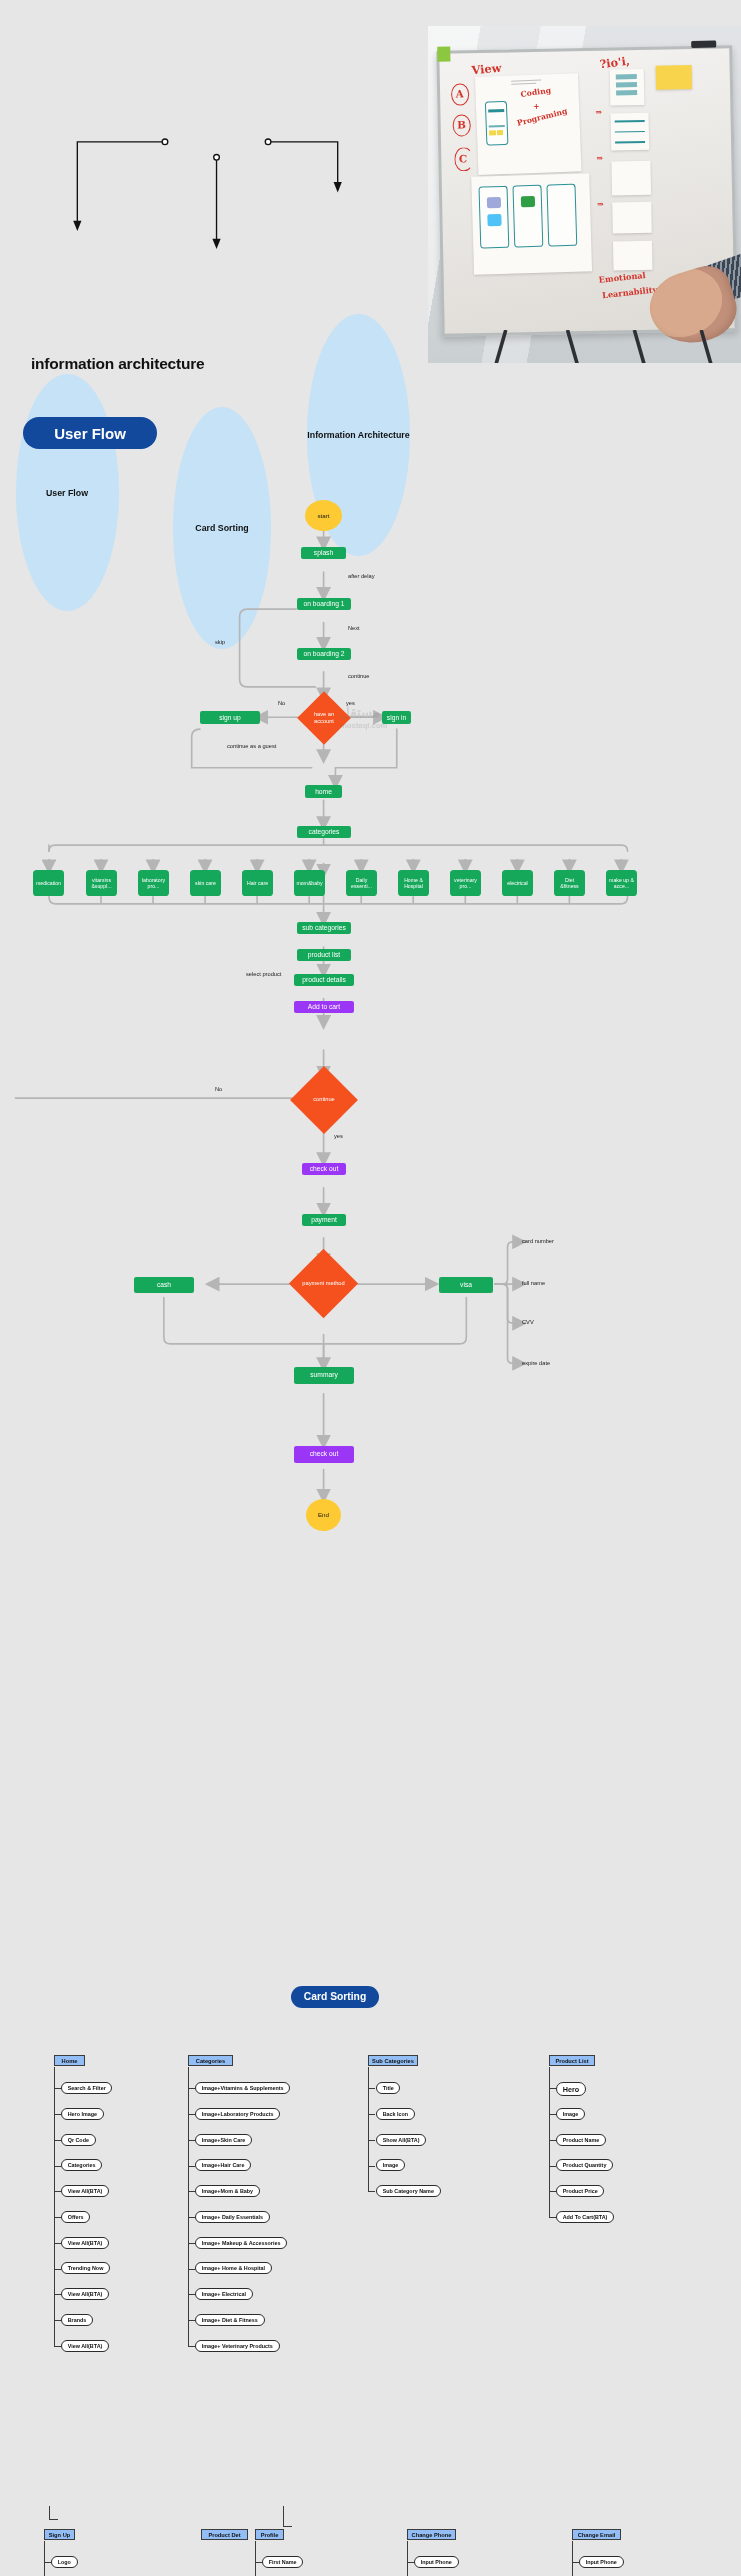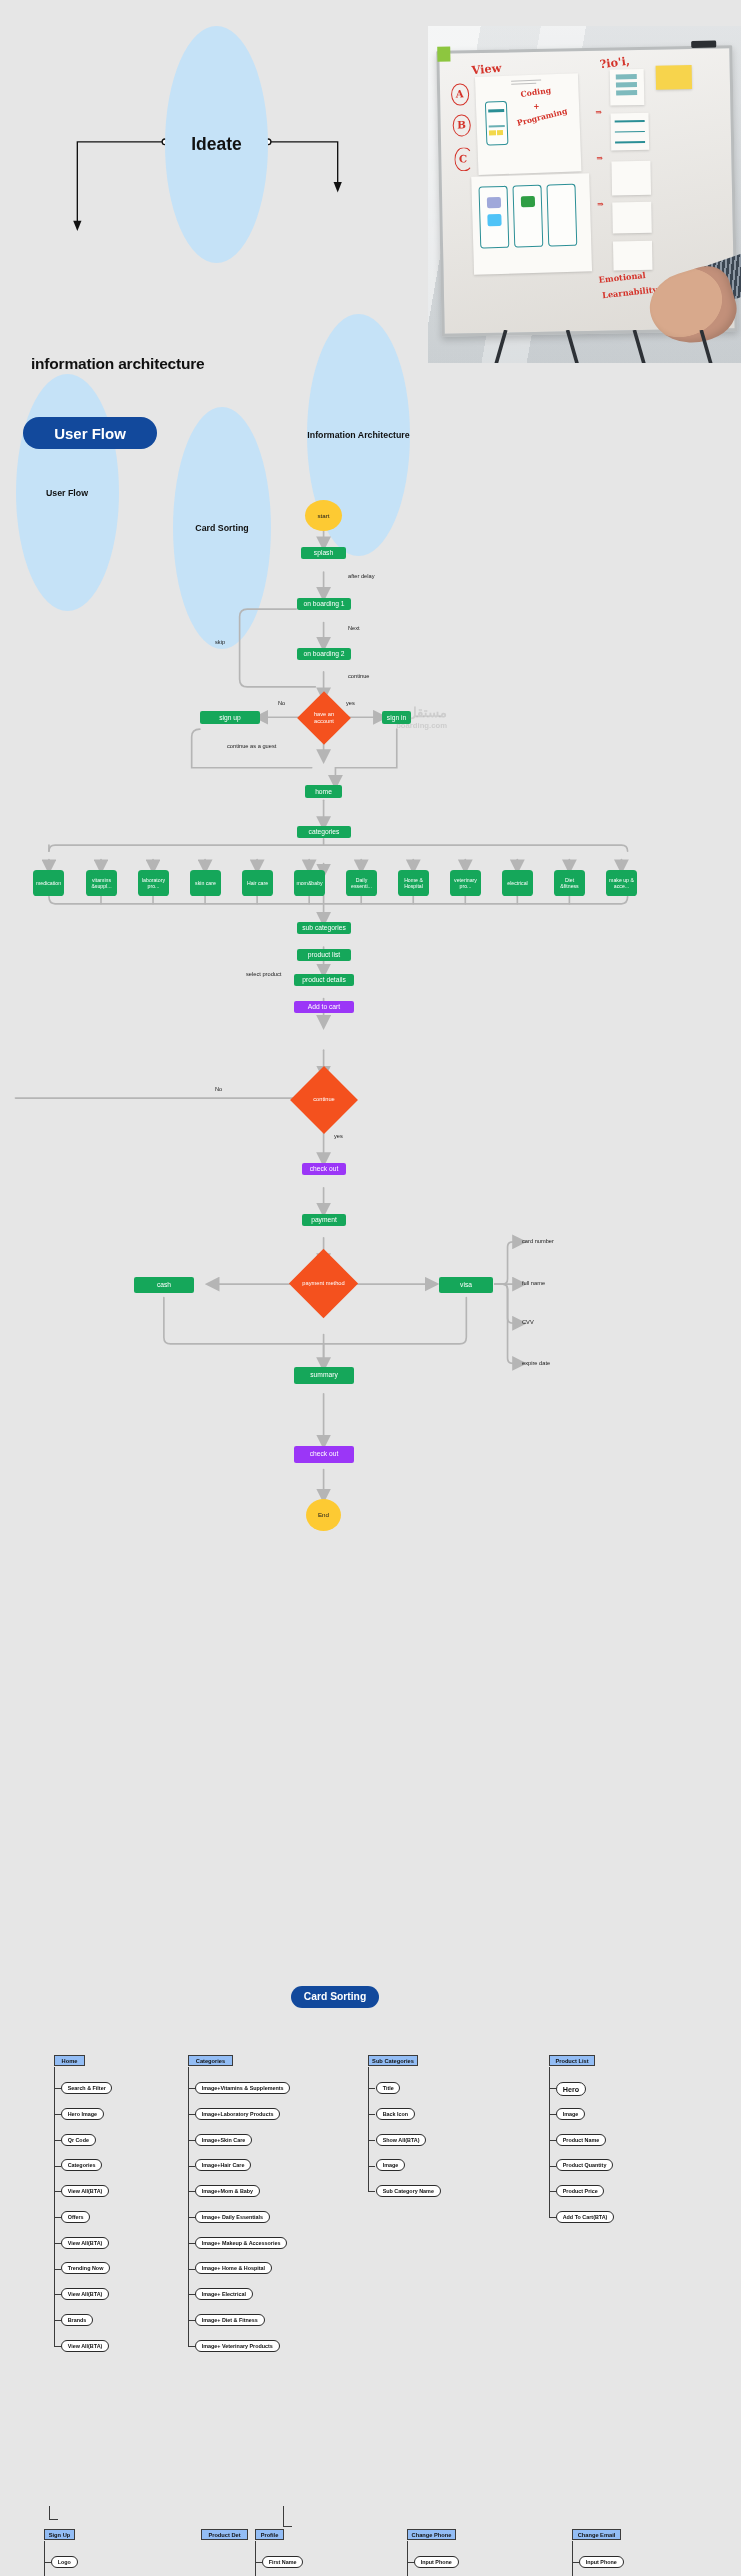--- a/index.html
+++ b/index.html
@@ -112,21 +112,21 @@
     position:absolute; background:#fff; border:0.6px solid #2b2b2b;
     border-radius:20.6px; height:12.4px;
     display:flex; align-items:center; justify-content:center;
     font-size:5.4px; font-weight:bold; color:#111; white-space:nowrap;
     padding:0 5.7px;
   }
   .cs-item.big { font-size:7.2px; height:14px; }
   .cs-tick { position:absolute; height:0.5px; background:#3c3c3c; width:7.2px; }
   .cs-corner { position:absolute; border-left:0.5px solid #3c3c3c; border-bottom:0.5px solid #3c3c3c; }
   .watermark {
-    position:absolute; left:349px; top:706px; width:98px; text-align:right;
+    position:absolute; left:340px; top:706px; width:98px; text-align:left;
     color:rgba(120,120,120,.22); font-size:7.7px; font-weight:bold;
   }
   .watermark .ar { font-size:13.4px; display:block; line-height:1.1; }
 </style>
 </head>
 <body>
 
 <div id="ideate-section">
 
   <svg id="ideate-svg" viewBox="0 0 900 760">
@@ -140,23 +140,20 @@
       <polygon points="655,373 647,353 663,353"></polygon>
       <polygon points="420,483 412,463 428,463"></polygon>
     </g>
     <g fill="#fff" stroke="#111" stroke-width="2.6">
       <circle cx="320" cy="275" r="5.5"></circle>
       <circle cx="520" cy="275" r="5.5"></circle>
       <circle cx="420" cy="305" r="5.5"></circle>
     </g>
   </svg>
 
-  <div class="ellipse" id="ellipse-ideate">
-    <span>Ideate</span>
-  </div>
   <div class="ellipse" id="ellipse-userflow">
     <span>User Flow</span>
   </div>
   <div class="ellipse" id="ellipse-cardsort">
     <span>Card Sorting</span>
   </div>
   <div class="ellipse" id="ellipse-ia">
     <span>Information Architecture</span>
   </div>
 
@@ -681,15 +678,15 @@
     <div class="cs-col" style="left: 0px; top: 0px;"></div>
     <div class="cs-col" style="left: 0px; top: 0px;"></div>
     <div class="cs-col" style="left: 0px; top: 0px;"></div>
     <div class="cs-col" style="left: 0px; top: 0px;"></div>
     <div class="cs-corner" style="left: 49px; top: 497px; width: 9.3px; height: 14.4px;"></div>
     <div class="cs-corner" style="left: 283px; top: 497px; width: 9.3px; height: 20.6px;"></div>
   </div>
 
 <div class="watermark">
   <span class="ar">مستقل</span>
-  <span>boarding.com</span>
+  <span>mostaql.com</span>
 </div>
 
 
 </body></html>

